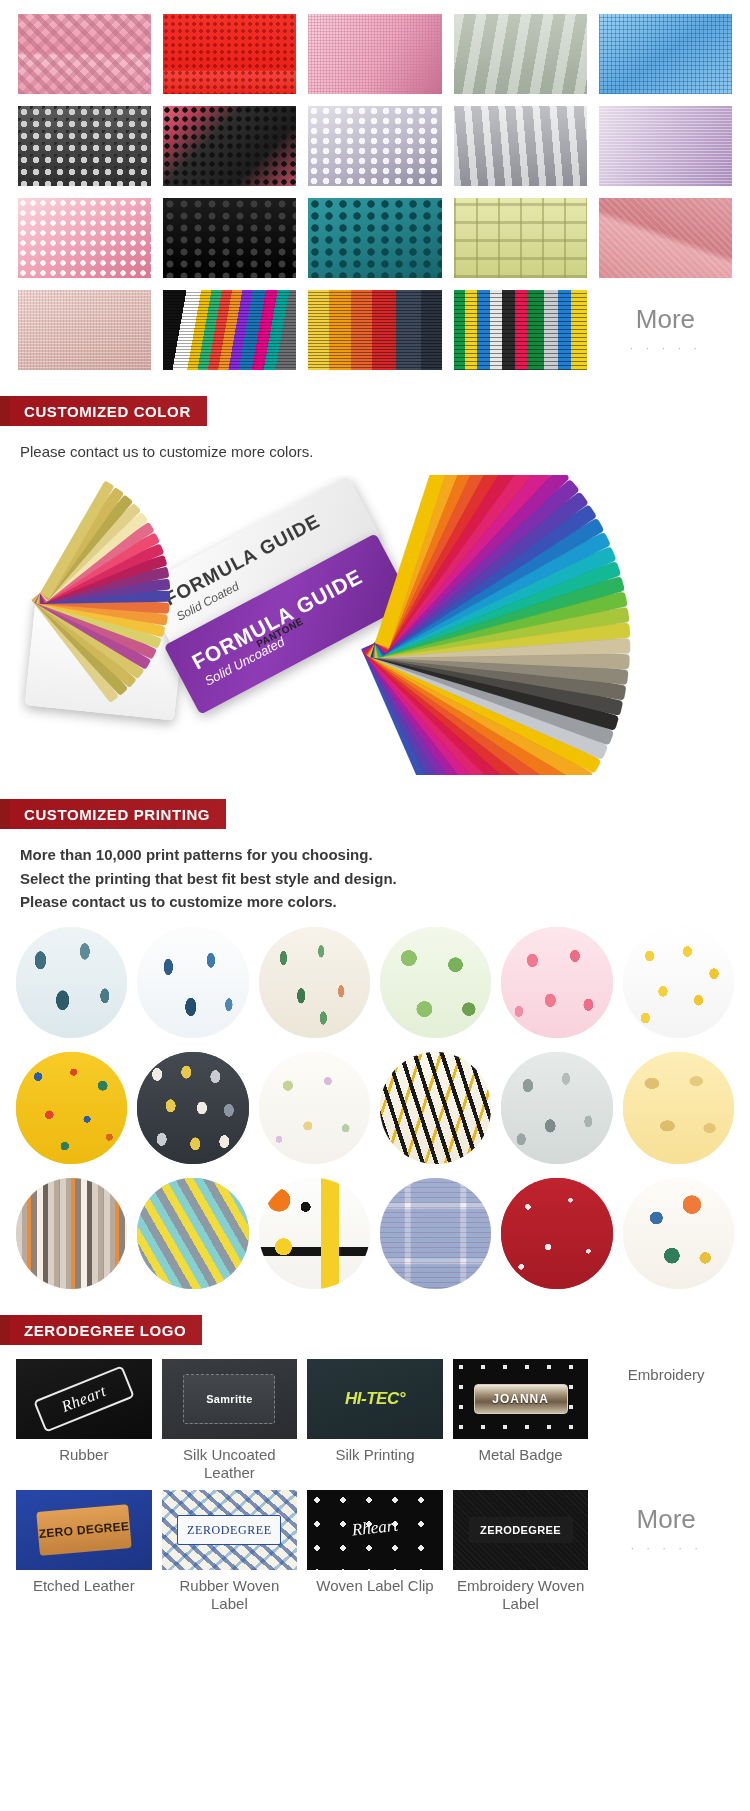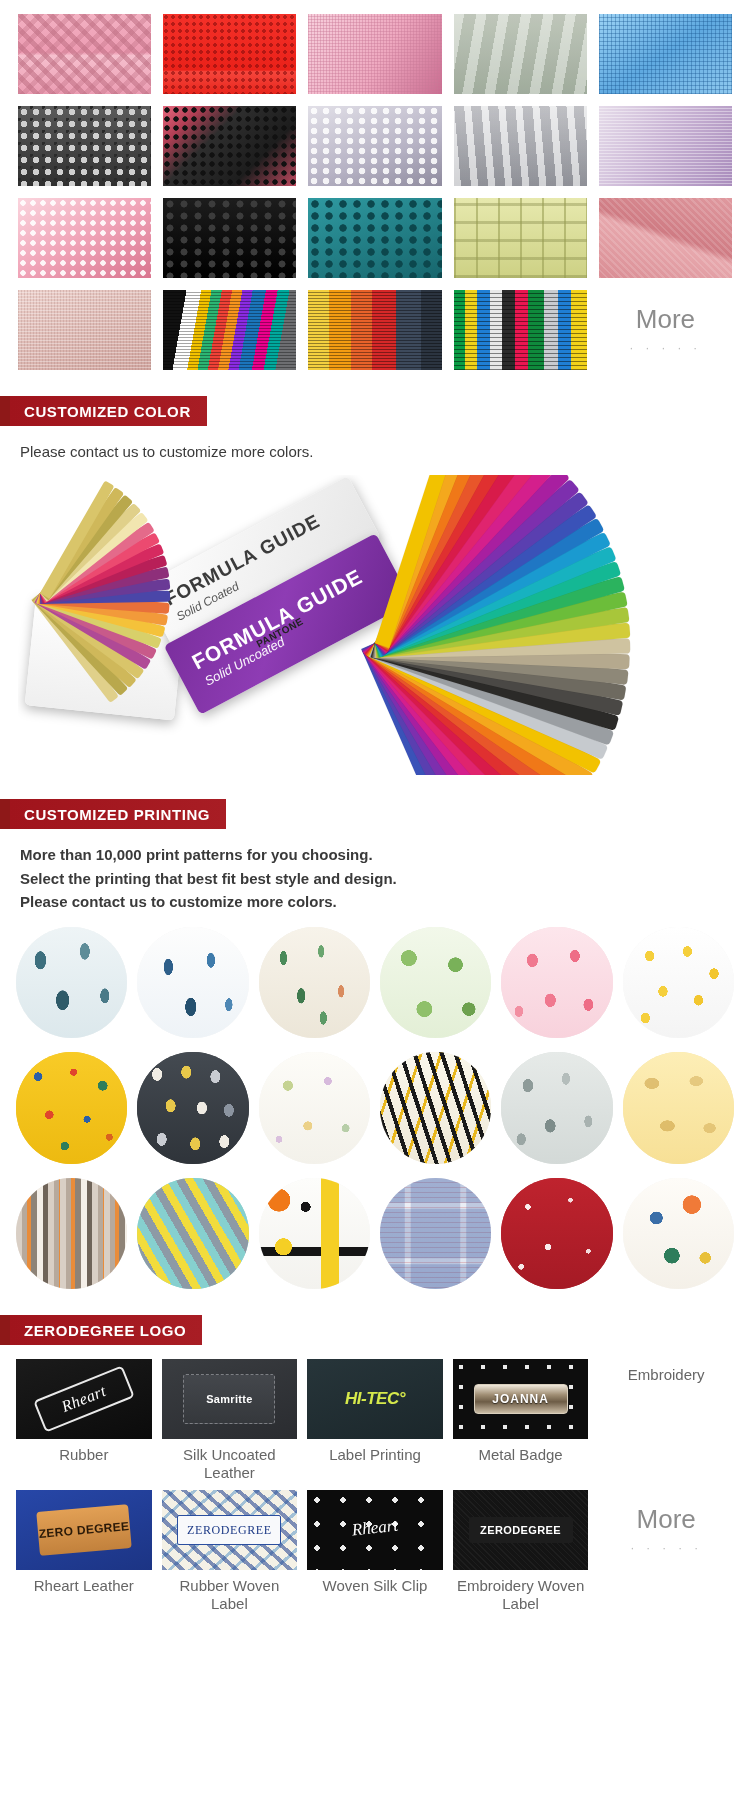--- a/index.html
+++ b/index.html
@@ -880,48 +880,48 @@
         <div class="logo-item">
           <div class="logo-thumb l-silkleather">
             <div class="patch">Samritte</div>
           </div>
           <div class="logo-label">Silk Uncoated Leather</div>
         </div>
         <div class="logo-item">
           <div class="logo-thumb l-silkprint">
             <div class="mark">HI-TEC°</div>
           </div>
-          <div class="logo-label">Label Printing</div>
+          <div class="logo-label">Silk Printing</div>
         </div>
         <div class="logo-item">
           <div class="logo-thumb l-metal">
             <div class="plate">JOANNA</div>
           </div>
           <div class="logo-label">Metal Badge</div>
         </div>
         <div class="logo-item">
           <div class="logo-label">Embroidery</div>
         </div>
         <div class="logo-item">
           <div class="logo-thumb l-etched">
             <div class="patch">ZERO DEGREE</div>
           </div>
-          <div class="logo-label">Rheart Leather</div>
+          <div class="logo-label">Etched Leather</div>
         </div>
         <div class="logo-item">
           <div class="logo-thumb l-sewing">
             <div class="patch">ZERODEGREE</div>
           </div>
           <div class="logo-label">Rubber Woven Label</div>
         </div>
         <div class="logo-item">
           <div class="logo-thumb l-clip">
             <div class="mark">Rheart</div>
           </div>
-          <div class="logo-label">Woven Silk Clip</div>
+          <div class="logo-label">Woven Label Clip</div>
         </div>
         <div class="logo-item">
           <div class="logo-thumb l-ewl">
             <div class="patch">ZERODEGREE</div>
           </div>
           <div class="logo-label">Embroidery Woven Label</div>
         </div>
         <div class="logo-item">
           <div class="logo-more">
             <div class="more-text">More</div>

